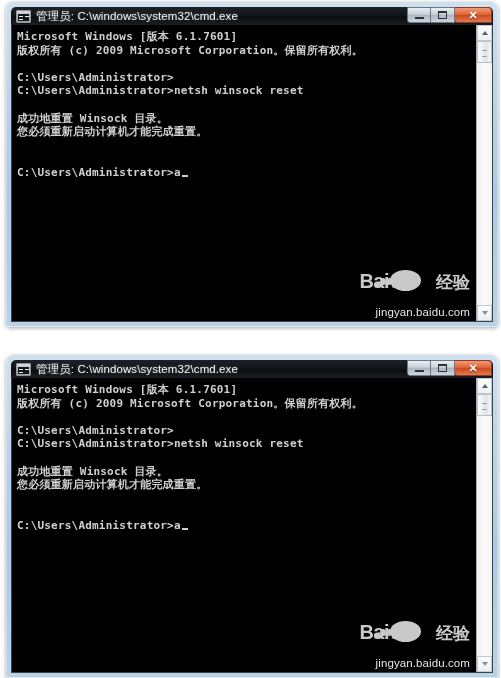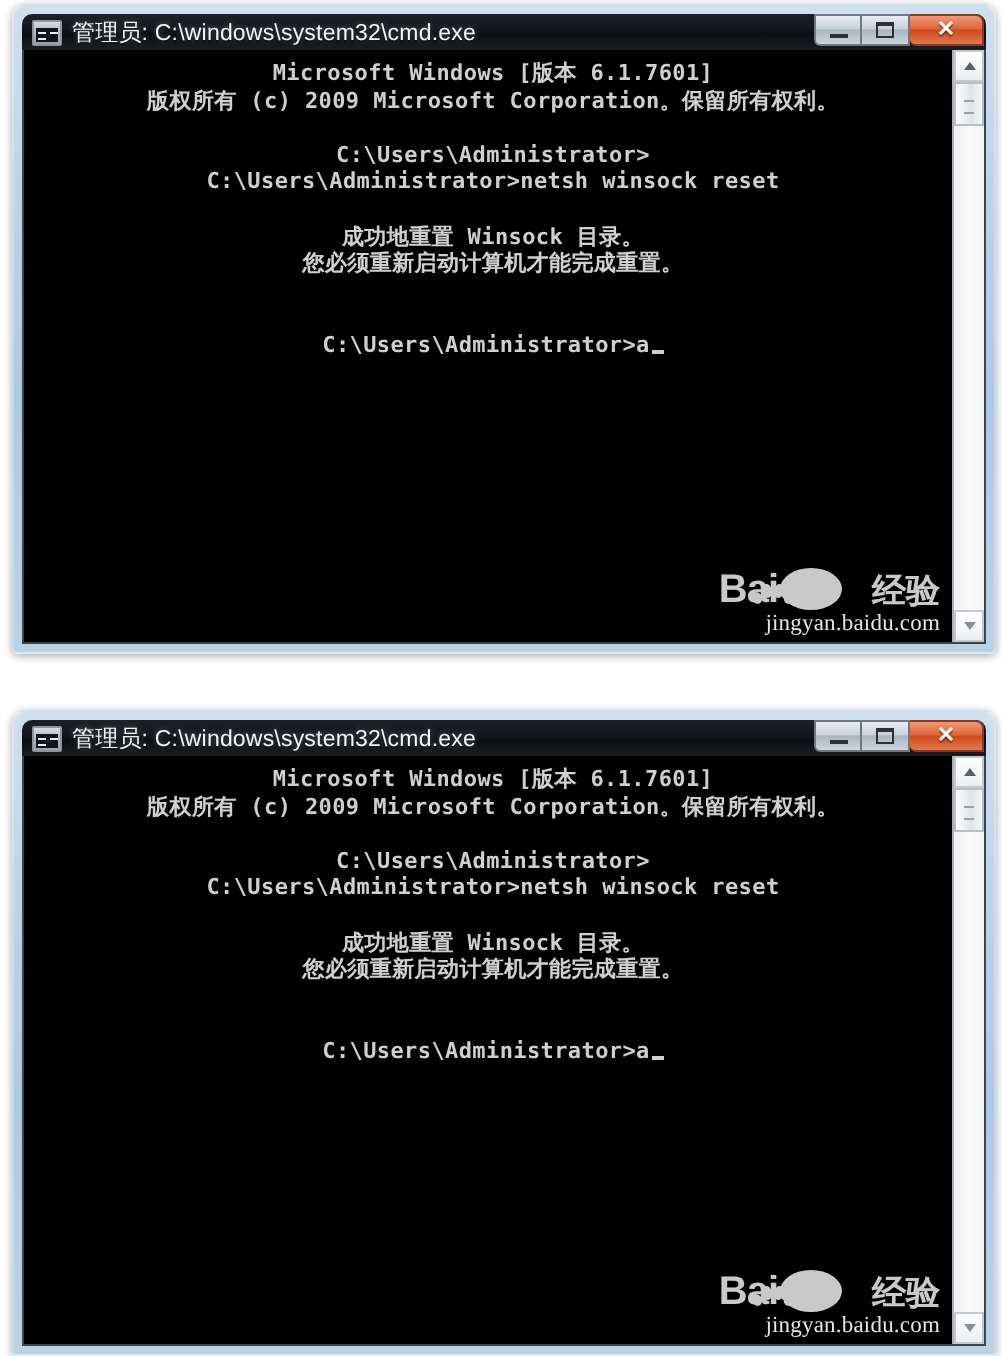--- a/index.html
+++ b/index.html
@@ -150,21 +150,20 @@
   }
 
   .line {
     color: #cfcfcf;
     font-family: "DejaVu Sans Mono", "Liberation Mono", monospace;
     font-size: 11px;
     line-height: 13.6px;
     white-space: pre;
     letter-spacing: 0.2px;
     font-weight: bold;
-    text-align: center;
   }
   .line.blank { color: transparent; }
 
   .cursor {
     display: inline-block;
     width: 6px;
     height: 2px;
     background: #cfcfcf;
     vertical-align: baseline;
     margin-left: 1px;
@@ -234,22 +233,22 @@
     color: #c9c9c9;
     font-size: 17px;
     font-weight: bold;
     font-family: "DejaVu Sans", sans-serif;
     margin-left: 14px;
     letter-spacing: 0px;
   }
   .wm-url {
     color: #e6e6e6;
     font-size: 11.5px;
-    font-family: Liberation Serif, serif;
-    margin-top: 1px;
+    font-family: Liberation Sans, sans-serif;
+    margin-top: 15px;
     letter-spacing: 0.1px;
   }
 
   
   .scrollbar {
     flex: 0 0 16px;
     width: 16px;
     background: linear-gradient(90deg,#f0f0f0 0%, #fbfbfb 50%, #f3f3f3 100%);
     border-left: 1px solid #a9b3bd;
     box-sizing: border-box;

